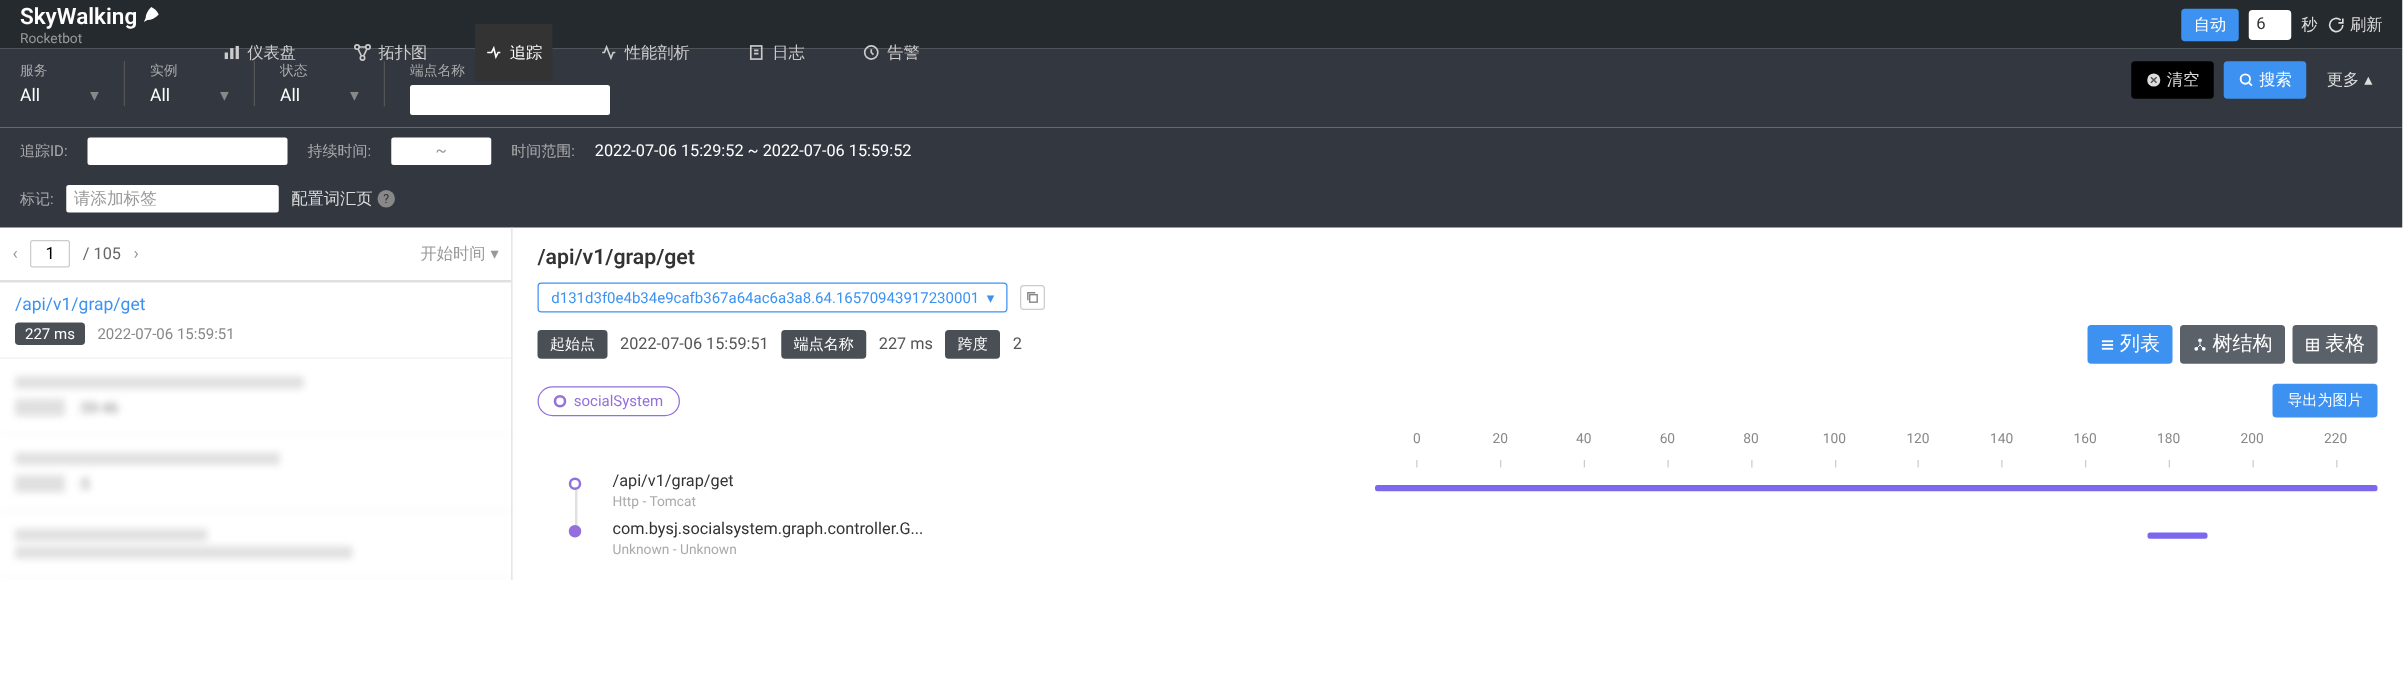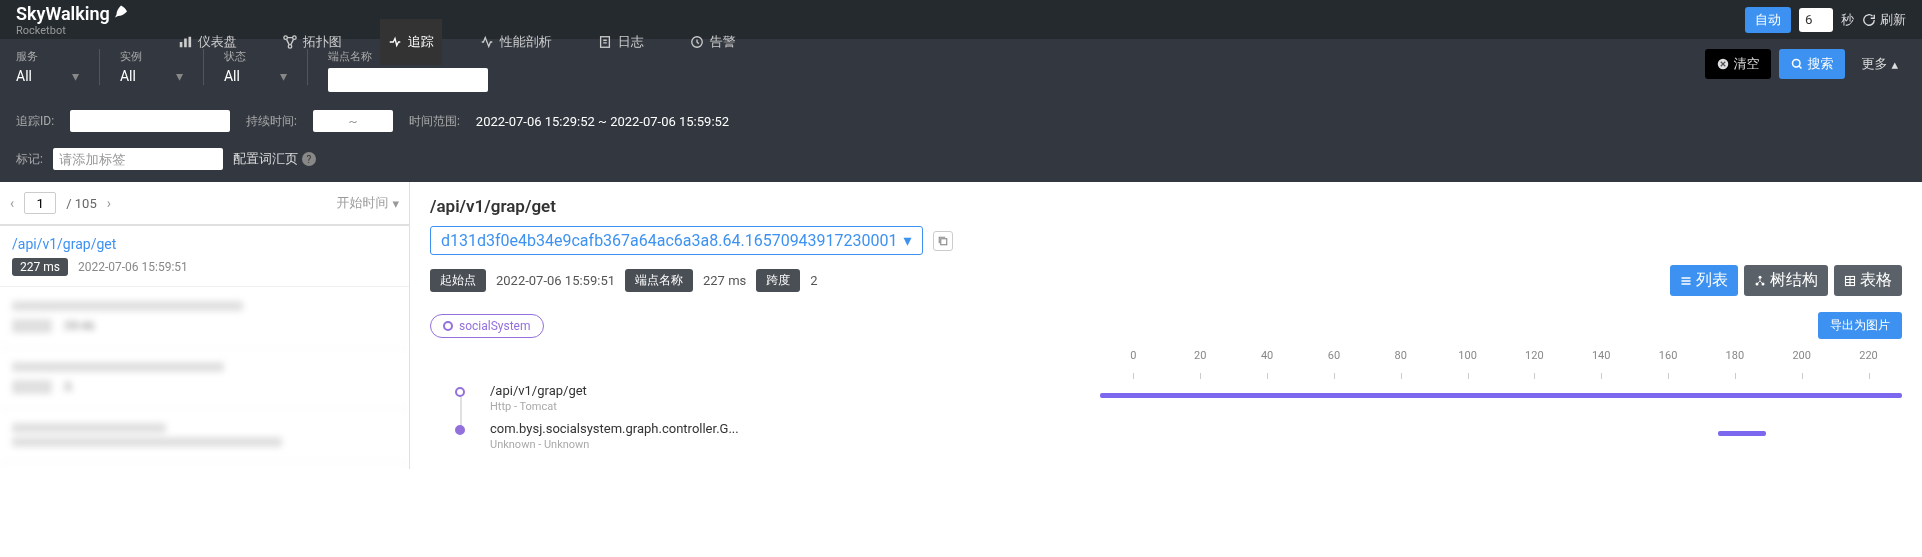--- a/index.html
+++ b/index.html
@@ -47,21 +47,21 @@
 .trace-item.active .trace-path{color:#3d92f1;}
 .trace-path{color:#3d92f1;font-size:14px;margin-bottom:6px;}
 .trace-meta{display:flex;align-items:center;gap:10px;}
 .dur-badge{background:#4a4f56;color:#fff;padding:2px 8px;border-radius:3px;font-size:12px;}
 .trace-time{color:#888;font-size:12px;}
 .trace-item.blurred{color:#ccc;filter:blur(3px);}
 .blur-line{background:#e0e0e0;height:10px;margin:4px 0;border-radius:2px;}
 .right-panel{flex:1;padding:14px 20px;}
 .trace-title{font-size:17px;font-weight:600;margin-bottom:10px;color:#333;}
 .trace-id-row{display:flex;align-items:center;gap:10px;margin-bottom:10px;}
-.trace-id-sel{border:1px solid #3d92f1;color:#3d92f1;padding:4px 10px;border-radius:3px;display:flex;align-items:center;gap:6px;cursor:pointer;font-size:16px;}
+.trace-id-sel{border:1px solid #3d92f1;color:#3d92f1;padding:4px 10px;border-radius:3px;display:flex;align-items:center;gap:6px;cursor:pointer;font-size:12px;}
 .copy-btn{width:20px;height:20px;border:1px solid #ccc;border-radius:3px;display:flex;align-items:center;justify-content:center;cursor:pointer;color:#888;}
 .meta-row{display:flex;align-items:center;gap:10px;margin-bottom:16px;}
 .meta-badge{background:#4a4f56;color:#fff;padding:3px 10px;border-radius:3px;font-size:12px;}
 .meta-val{color:#555;font-size:13px;}
 .view-btns{margin-left:auto;display:flex;gap:6px;}
 .view-btn{padding:5px 10px;border-radius:3px;display:flex;align-items:center;gap:4px;cursor:pointer;font-size:16px;}
 .view-btn.active{background:#3d92f1;color:#fff;}
 .view-btn.dark{background:#5a6168;color:#fff;justify-content:space-between;}
 .service-row{display:flex;align-items:center;justify-content:space-between;margin-bottom:10px;gap:23px;}
 .svc-chip{border:1px solid #9370db;color:#9370db;padding:4px 12px;border-radius:14px;display:flex;align-items:center;gap:6px;font-size:12px;}

